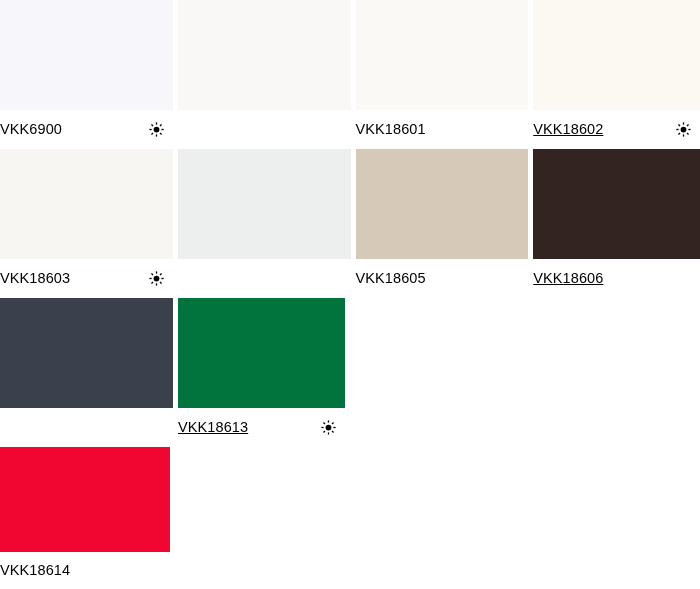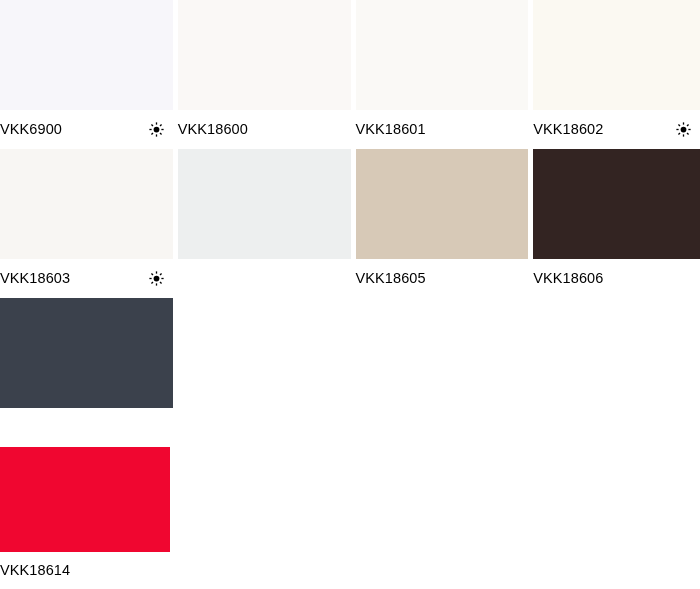--- a/index.html
+++ b/index.html
@@ -36,20 +36,21 @@
   .swatch-cell {
     width: 173px;
     margin-right: 5px;
     display: flex;
     flex-direction: column;
     box-sizing: border-box;
   }
   .swatch-cell.col-3 {
     width: 167px;
     margin-right: 0;
+    text-decoration: underline;
   }
 
   .swatch-chip {
     width: 100%;
     height: 110px;
     box-sizing: border-box;
     display: block;
   }
 
   .swatch-label-bar {
@@ -106,38 +107,20 @@
                 <line x1="17.6" y1="17.6" x2="20.1" y2="20.1"></line>
                 <line x1="20.1" y1="3.9" x2="17.6" y2="6.4"></line>
                 <line x1="6.4" y1="17.6" x2="3.9" y2="20.1"></line>
               </g>
             </svg>
           </span>
         </div>
       </div>
       <div class="swatch-cell">
         <div class="swatch-chip" style="background-color: rgb(250, 248, 246);"></div>
-        <div class="swatch-label-bar">
-          <span class="swatch-code">VKK18600</span>
-          <span>
-            <svg class="sun-icon hidden" viewBox="0 0 24 24" aria-hidden="true">
-              <circle cx="12" cy="12" r="4.6" fill="#000000"></circle>
-              <g stroke="#000000" stroke-width="2.1" stroke-linecap="butt">
-                <line x1="12" y1="0.6" x2="12" y2="4.2"></line>
-                <line x1="12" y1="19.8" x2="12" y2="23.4"></line>
-                <line x1="0.6" y1="12" x2="4.2" y2="12"></line>
-                <line x1="19.8" y1="12" x2="23.4" y2="12"></line>
-                <line x1="3.9" y1="3.9" x2="6.4" y2="6.4"></line>
-                <line x1="17.6" y1="17.6" x2="20.1" y2="20.1"></line>
-                <line x1="20.1" y1="3.9" x2="17.6" y2="6.4"></line>
-                <line x1="6.4" y1="17.6" x2="3.9" y2="20.1"></line>
-              </g>
-            </svg>
-          </span>
-        </div>
       </div>
       <div class="swatch-cell">
         <div class="swatch-chip" style="background-color: rgb(250, 249, 246);"></div>
         <div class="swatch-label-bar">
           <span class="swatch-code">VKK18601</span>
           <span>
             <svg class="sun-icon hidden" viewBox="0 0 24 24" aria-hidden="true">
               <circle cx="12" cy="12" r="4.6" fill="#000000"></circle>
               <g stroke="#000000" stroke-width="2.1" stroke-linecap="butt">
                 <line x1="12" y1="0.6" x2="12" y2="4.2"></line>
@@ -239,20 +222,41 @@
                 <line x1="6.4" y1="17.6" x2="3.9" y2="20.1"></line>
               </g>
             </svg>
           </span>
         </div>
       </div>
     </div>
     <div class="swatch-row">
       <div class="swatch-cell">
         <div class="swatch-chip" style="background-color: rgb(59, 65, 76);"></div>
+      </div>
+      <div class="swatch-cell col-3">
+        <div class="swatch-chip" style="background-color: rgb(0, 116, 60);"></div>
+        <div class="swatch-label-bar">
+          <span class="swatch-code">VKK18613</span>
+          <span>
+            <svg class="sun-icon" viewBox="0 0 24 24" aria-hidden="true">
+              <circle cx="12" cy="12" r="4.6" fill="#000000"></circle>
+              <g stroke="#000000" stroke-width="2.1" stroke-linecap="butt">
+                <line x1="12" y1="0.6" x2="12" y2="4.2"></line>
+                <line x1="12" y1="19.8" x2="12" y2="23.4"></line>
+                <line x1="0.6" y1="12" x2="4.2" y2="12"></line>
+                <line x1="19.8" y1="12" x2="23.4" y2="12"></line>
+                <line x1="3.9" y1="3.9" x2="6.4" y2="6.4"></line>
+                <line x1="17.6" y1="17.6" x2="20.1" y2="20.1"></line>
+                <line x1="20.1" y1="3.9" x2="17.6" y2="6.4"></line>
+                <line x1="6.4" y1="17.6" x2="3.9" y2="20.1"></line>
+              </g>
+            </svg>
+          </span>
+        </div>
       </div>
     </div>
     <div class="swatch-row last-row">
       <div class="swatch-cell">
         <div class="swatch-chip" style="background-color: rgb(240, 6, 48);"></div>
         <div class="swatch-label-bar">
           <span class="swatch-code">VKK18614</span>
           <span>
             <svg class="sun-icon hidden" viewBox="0 0 24 24" aria-hidden="true">
               <circle cx="12" cy="12" r="4.6" fill="#000000"></circle>

